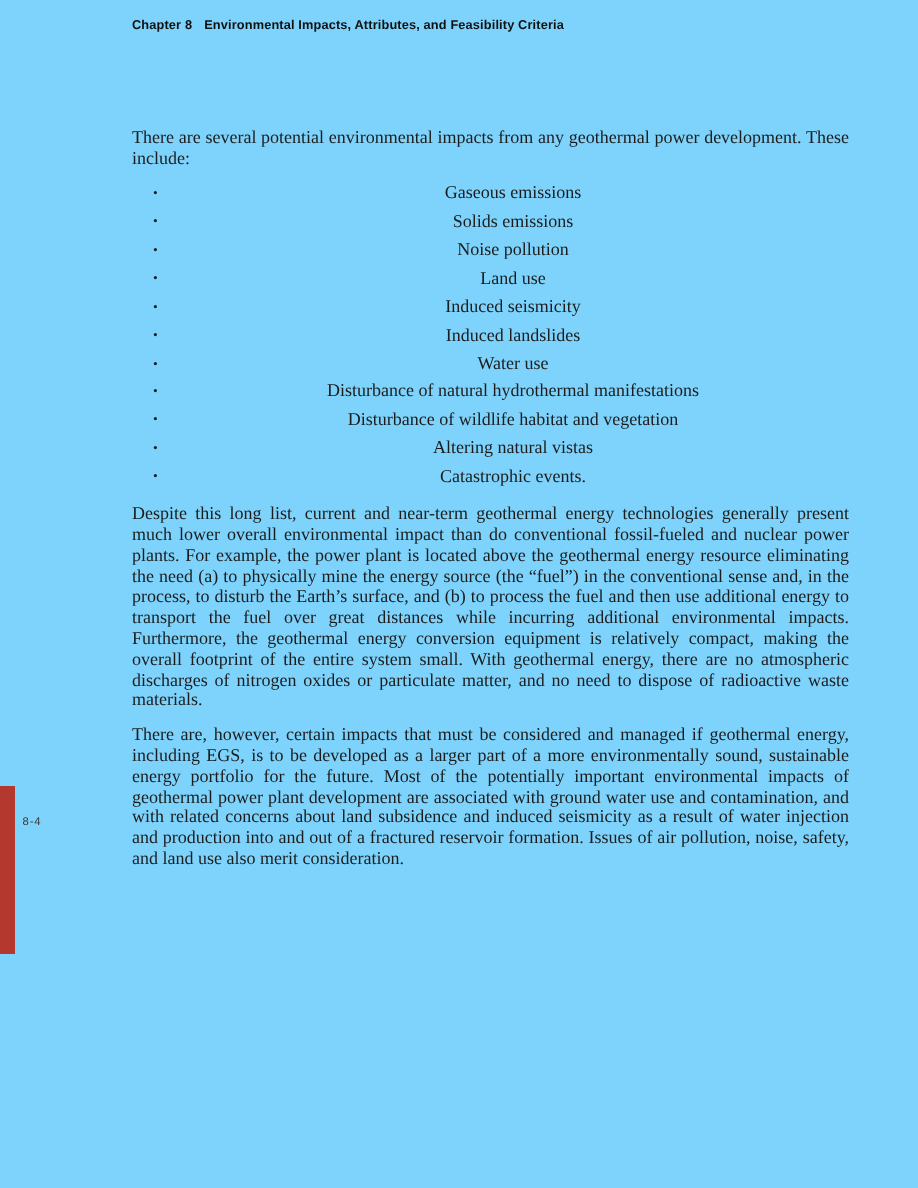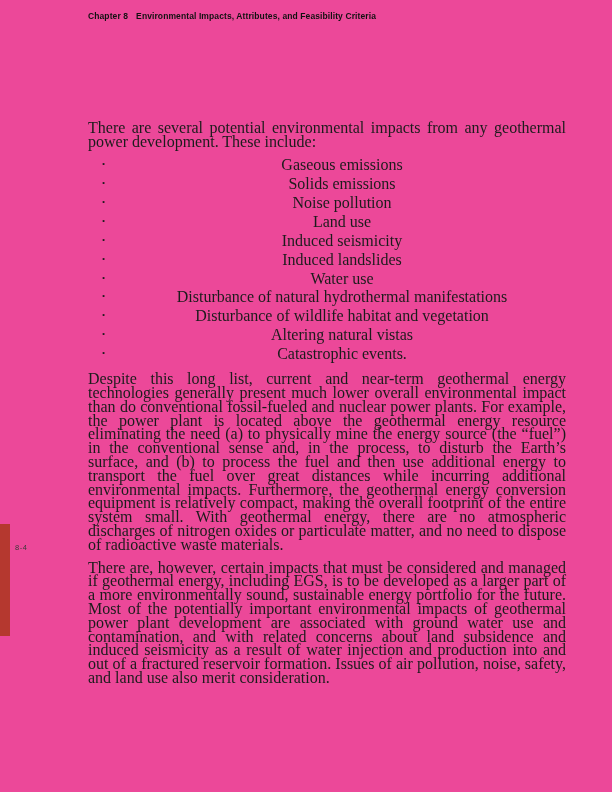--- a/index.html
+++ b/index.html
@@ -6,44 +6,43 @@
   html, body { width: 612px; height: 792px; }
   body {
     background: #ffffff;
     font-family: "Liberation Serif", serif;
     -webkit-font-smoothing: antialiased;
   }
   .page {
     position: relative;
     width: 612px;
     height: 792px;
-    background: #ec4899;
+    background: #7dd3fc;
     overflow: hidden;
   }
   .page-header {
     position: absolute;
     left: 88px;
     top: 11px;
     font-family: "Liberation Sans", sans-serif;
     font-size: 8.5px;
     font-weight: bold;
     color: #111111;
     letter-spacing: 0.1px;
     white-space: nowrap;
   }
   .chapter-label { margin-right: 8px; }
   .content {
     position: absolute;
     left: 88px;
     top: 85px;
     width: 478px;
     color: #1c1c1c;
-    font-size: 16px;
+    font-size: 12px;
     line-height: 13.8px;
-    margin-top: 36px;
   }
   .content p {
     text-align: justify;
     margin-bottom: 9px;
   }
   .bullet-list {
     list-style: none;
     margin: 6px 0 11px 0;
   }
   .bullet-item {

